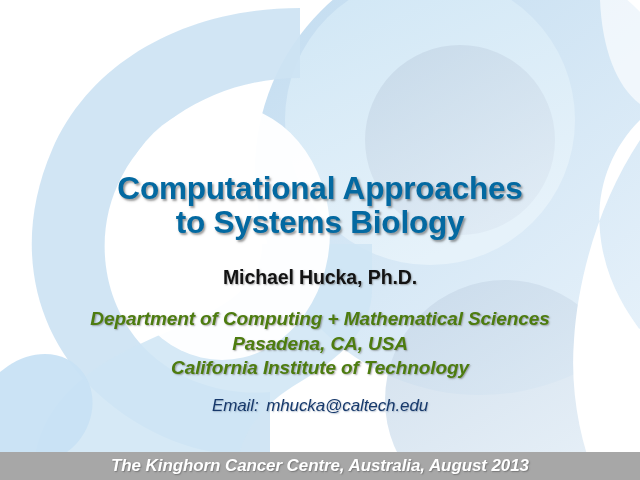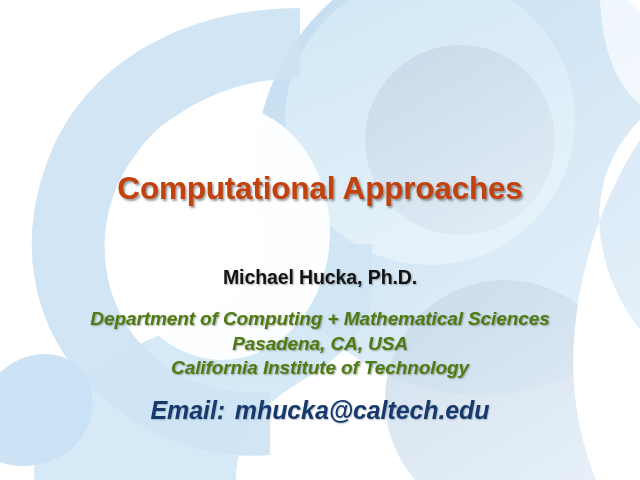--- a/index.html
+++ b/index.html
@@ -38,21 +38,21 @@
   .title-block {
     position: absolute;
     left: 0;
     right: 0;
     top: 171px;
     text-align: center;
   }
   .title-line {
     font-size: 31.5px;
     font-weight: bold;
-    color: #c2410c;
+    color: #0369a1;
     letter-spacing: -0.2px;
     line-height: 34px;
     text-shadow: 1.6px 1.8px 2.2px rgba(70,70,70,0.55);
   }
 
   .presenter {
     position: absolute;
     left: 0;
     right: 0;
     top: 266px;
@@ -83,22 +83,22 @@
     position: absolute;
     left: 0;
     right: 0;
     top: 396px;
     display: flex;
     justify-content: center;
     align-items: baseline;
     gap: 62px;
   }
   .contact-item {
-    font-size: 25px;
-    font-weight: bold;
+    font-size: 17px;
+    font-weight: normal;
     font-style: italic;
     color: #17396b;
     letter-spacing: -0.1px;
     white-space: nowrap;
     text-shadow: 0.8px 0.9px 1.4px rgba(120,140,165,0.55);
   }
   .contact-label { margin-right: 3px; }
 
   
   #footer-banner {
@@ -209,33 +209,37 @@
                Z" fill="#ffffff" opacity="0.65"></path>
 
       <ellipse cx="222" cy="232" rx="108" ry="128" fill="#ffffff" opacity="0.95"></ellipse>
     </g>
   </svg>
 
   <div id="content">
 
     <div class="title-block">
       <div class="title-line">Computational Approaches</div>
+      <div class="title-line">to Systems Biology</div>
     </div>
 
     <div class="presenter">Michael Hucka, Ph.D.</div>
 
     <div class="affil-block">
       <div class="affil-line">Department of Computing + Mathematical Sciences</div>
       <div class="affil-line">Pasadena, CA, USA</div>
       <div class="affil-line">California Institute of Technology</div>
     </div>
 
     <div class="contact-row">
       <div class="contact-item">
         <span class="contact-label">Email:</span>
         <span class="contact-value">mhucka@caltech.edu</span>
       </div>
     </div>
 
   </div>
 
+  <div id="footer-banner">
+    <span class="footer-text">The Kinghorn Cancer Centre, Australia, August 2013</span>
+  </div>
 
 </div>
 
 </body></html>

